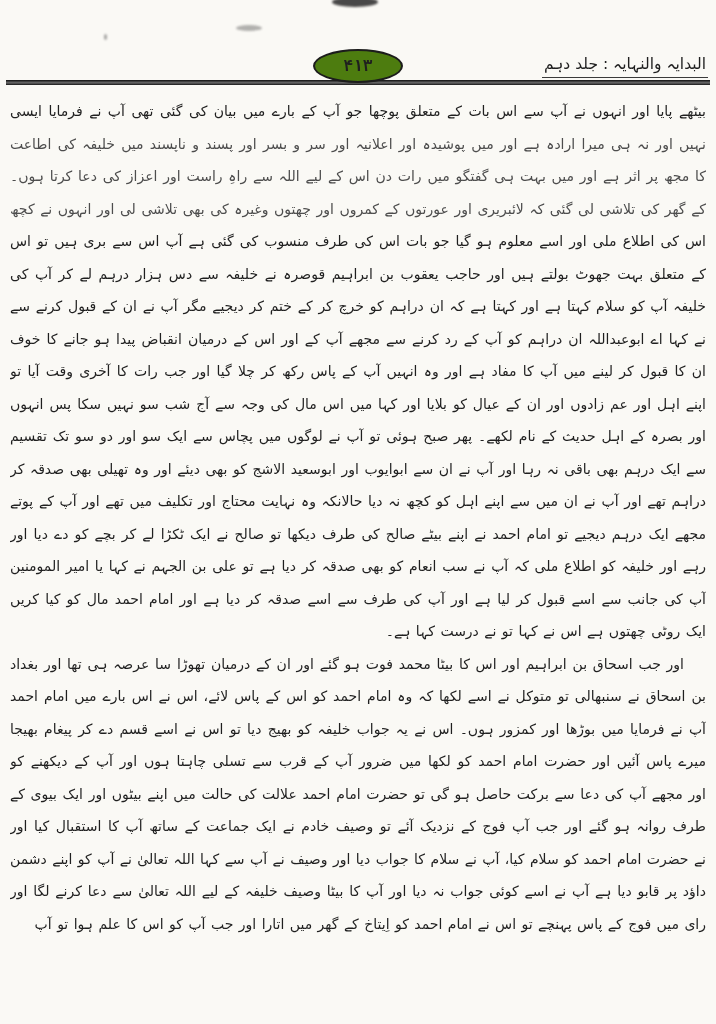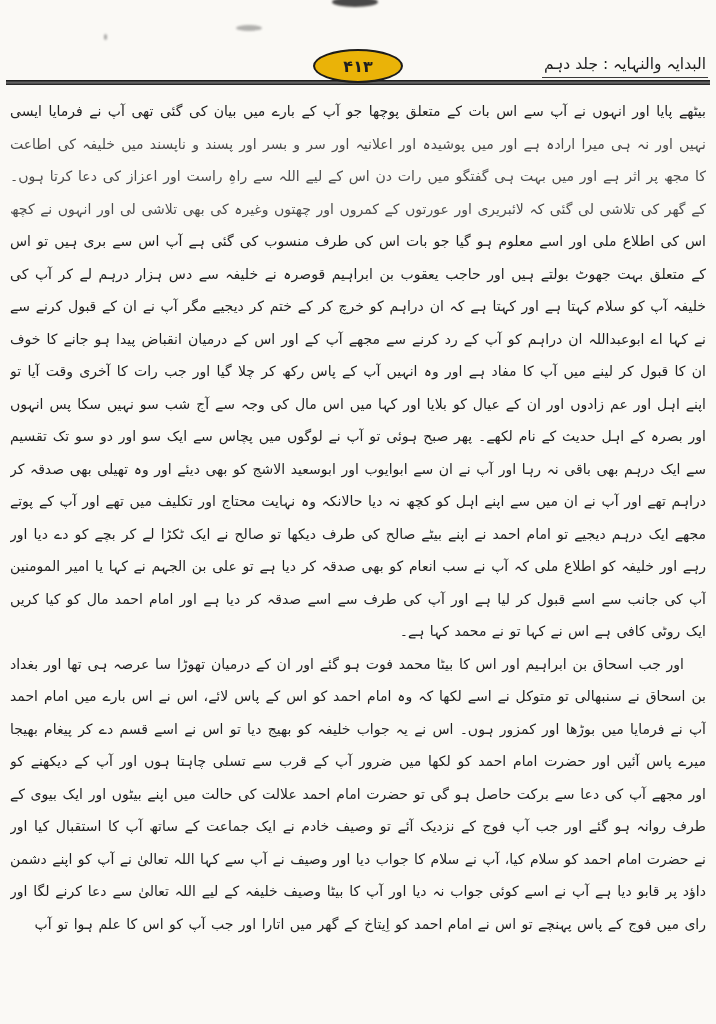--- a/index.html
+++ b/index.html
@@ -47,27 +47,28 @@
   .header .title.left  { font-size: 14.5px; }
   .page-oval {
     position: absolute;
     left: 50%;
     bottom: -5px;
     transform: translateX(-50%);
     width: 86px;
     height: 30px;
     border: 2px solid #1c1c1c;
     border-radius: 50%;
-    background: #eab308;
+    background: #4d7c0f;
     display: flex;
     align-items: center;
     justify-content: center;
     font-size: 16px;
     font-weight: bold;
     z-index: 2;
+    font-family: Liberation Mono, monospace;
   }
   .rule {
     position: relative;
     margin: 2px 6px 0 6px;
     height: 5px;
     background: linear-gradient(to bottom, #0d0d0d, #6a6a6a 55%, #161616);
     z-index: 1;
   }
 
   .body-text {
@@ -129,21 +130,21 @@
         <div class="line">خلیفہ آپ کو سلام کہتا ہے اور کہتا ہے کہ ان دراہم کو خرچ کر کے ختم کر دیجیے مگر آپ نے ان کے قبول کرنے سے انکار کر دیا تو اس</div>
         <div class="line">نے کہا اے ابوعبداللہ ان دراہم کو آپ کے رد کرنے سے مجھے آپ کے اور اس کے درمیان انقباض پیدا ہو جانے کا خوف ہے اور</div>
         <div class="line">ان کا قبول کر لینے میں آپ کا مفاد ہے اور وہ انہیں آپ کے پاس رکھ کر چلا گیا اور جب رات کا آخری وقت آیا تو امام احمد نے</div>
         <div class="line">اپنے اہل اور عم زادوں اور ان کے عیال کو بلایا اور کہا میں اس مال کی وجہ سے آج شب سو نہیں سکا پس انہوں نے بیٹھ کر بغداد</div>
         <div class="line">اور بصرہ کے اہل حدیث کے نام لکھے۔ پھر صبح ہوئی تو آپ نے لوگوں میں پچاس سے ایک سو اور دو سو تک تقسیم کر دیا اور ان میں</div>
         <div class="line">سے ایک درہم بھی باقی نہ رہا اور آپ نے ان سے ابوایوب اور ابوسعید الاشج کو بھی دیئے اور وہ تھیلی بھی صدقہ کر دی جس میں وہ</div>
         <div class="line">دراہم تھے اور آپ نے ان میں سے اپنے اہل کو کچھ نہ دیا حالانکہ وہ نہایت محتاج اور تکلیف میں تھے اور آپ کے پوتے نے آ کر کہا</div>
         <div class="line">مجھے ایک درہم دیجیے تو امام احمد نے اپنے بیٹے صالح کی طرف دیکھا تو صالح نے ایک ٹکڑا لے کر بچے کو دے دیا اور امام احمد خاموش</div>
         <div class="line">رہے اور خلیفہ کو اطلاع ملی کہ آپ نے سب انعام کو بھی صدقہ کر دیا ہے تو علی بن الجہم نے کہا یا امیر المومنین انہوں نے</div>
         <div class="line">آپ کی جانب سے اسے قبول کر لیا ہے اور آپ کی طرف سے اسے صدقہ کر دیا ہے اور امام احمد مال کو کیا کریں گے؛ انہیں صرف</div>
-        <div class="line last">ایک روٹی کافی ہے اس نے کہا تو نے محمد کہا ہے۔</div>
+        <div class="line last">ایک روٹی چھتوں ہے اس نے کہا تو نے درست کہا ہے۔</div>
       </div>
       <div class="para indented">
         <div class="line">اور جب اسحاق بن ابراہیم اور اس کا بیٹا محمد فوت ہو گئے اور ان کے درمیان تھوڑا سا عرصہ ہی تھا اور بغداد کی نیابت عبداللہ</div>
         <div class="line">بن اسحاق نے سنبھالی تو متوکل نے اسے لکھا کہ وہ امام احمد کو اس کے پاس لائے، اس نے اس بارے میں امام احمد سے بات کی تو</div>
         <div class="line">آپ نے فرمایا میں بوڑھا اور کمزور ہوں۔ اس نے یہ جواب خلیفہ کو بھیج دیا تو اس نے اسے قسم دے کر پیغام بھیجا کہ آپ ضرور</div>
         <div class="line">میرے پاس آئیں اور حضرت امام احمد کو لکھا میں ضرور آپ کے قرب سے تسلی چاہتا ہوں اور آپ کے دیکھنے کو پسند کرتا ہوں</div>
         <div class="line">اور مجھے آپ کی دعا سے برکت حاصل ہو گی تو حضرت امام احمد علالت کی حالت میں اپنے بیٹوں اور ایک بیوی کے ساتھ اس کی</div>
         <div class="line">طرف روانہ ہو گئے اور جب آپ فوج کے نزدیک آئے تو وصیف خادم نے ایک جماعت کے ساتھ آپ کا استقبال کیا اور وصیف</div>
         <div class="line">نے حضرت امام احمد کو سلام کیا، آپ نے سلام کا جواب دیا اور وصیف نے آپ سے کہا اللہ تعالیٰ نے آپ کو اپنے دشمن ابن ابی</div>
         <div class="line">داؤد پر قابو دیا ہے آپ نے اسے کوئی جواب نہ دیا اور آپ کا بیٹا وصیف خلیفہ کے لیے اللہ تعالیٰ سے دعا کرنے لگا اور جب وہ سرمن</div>

